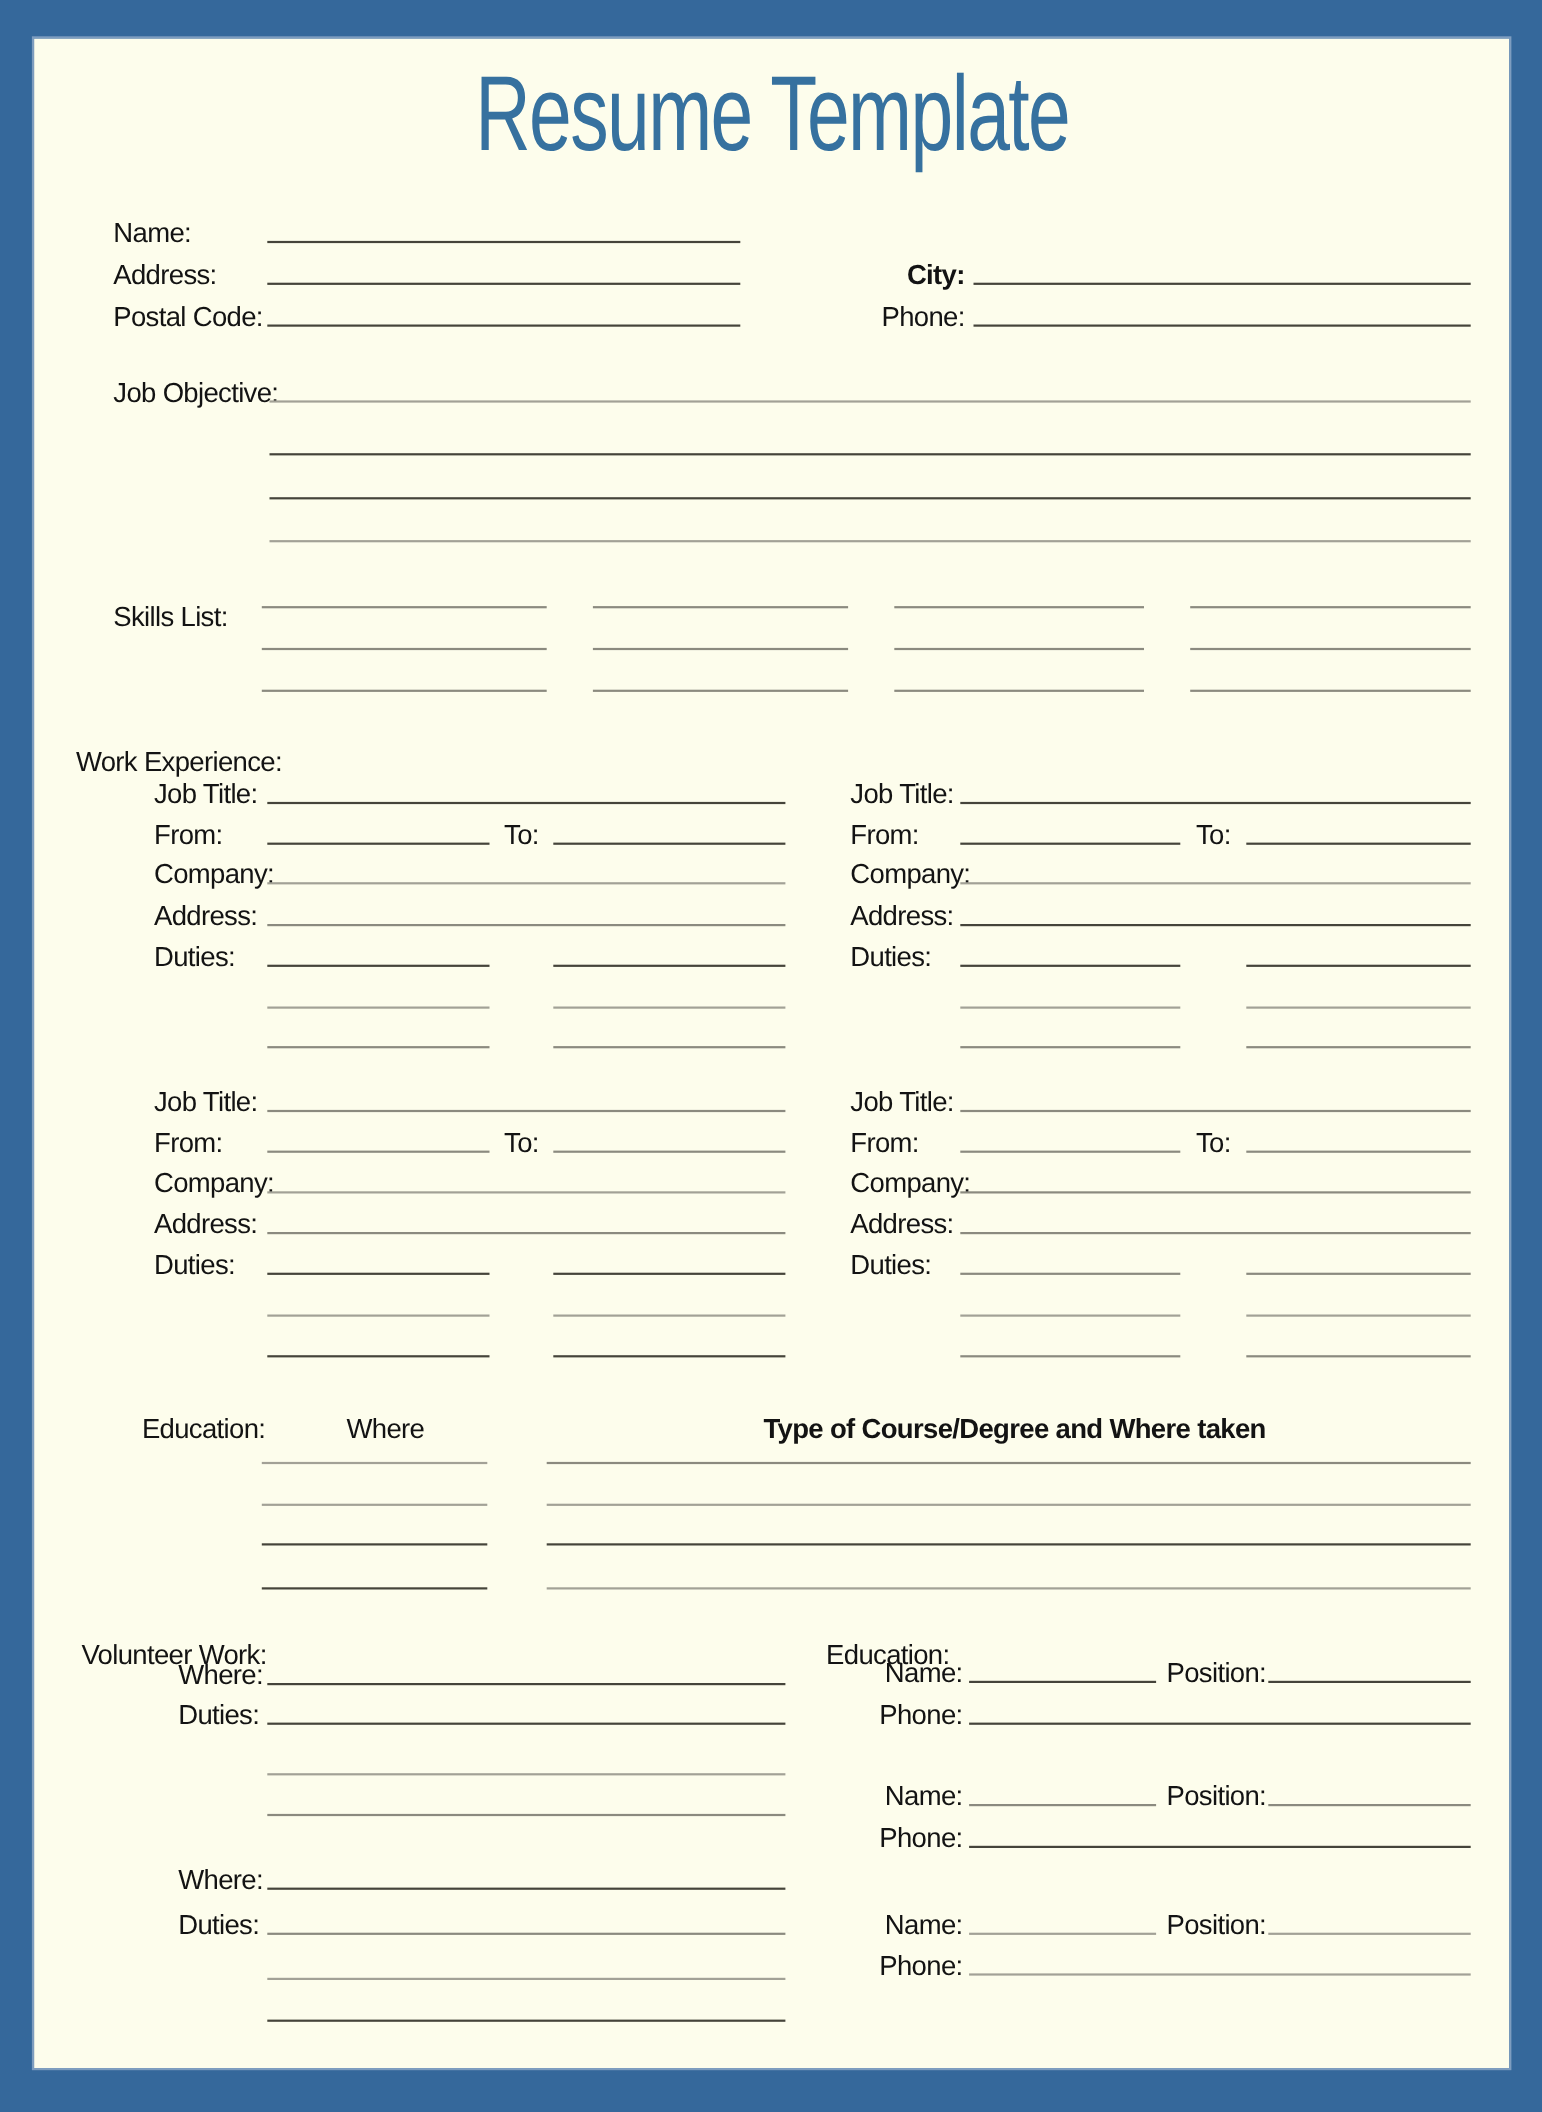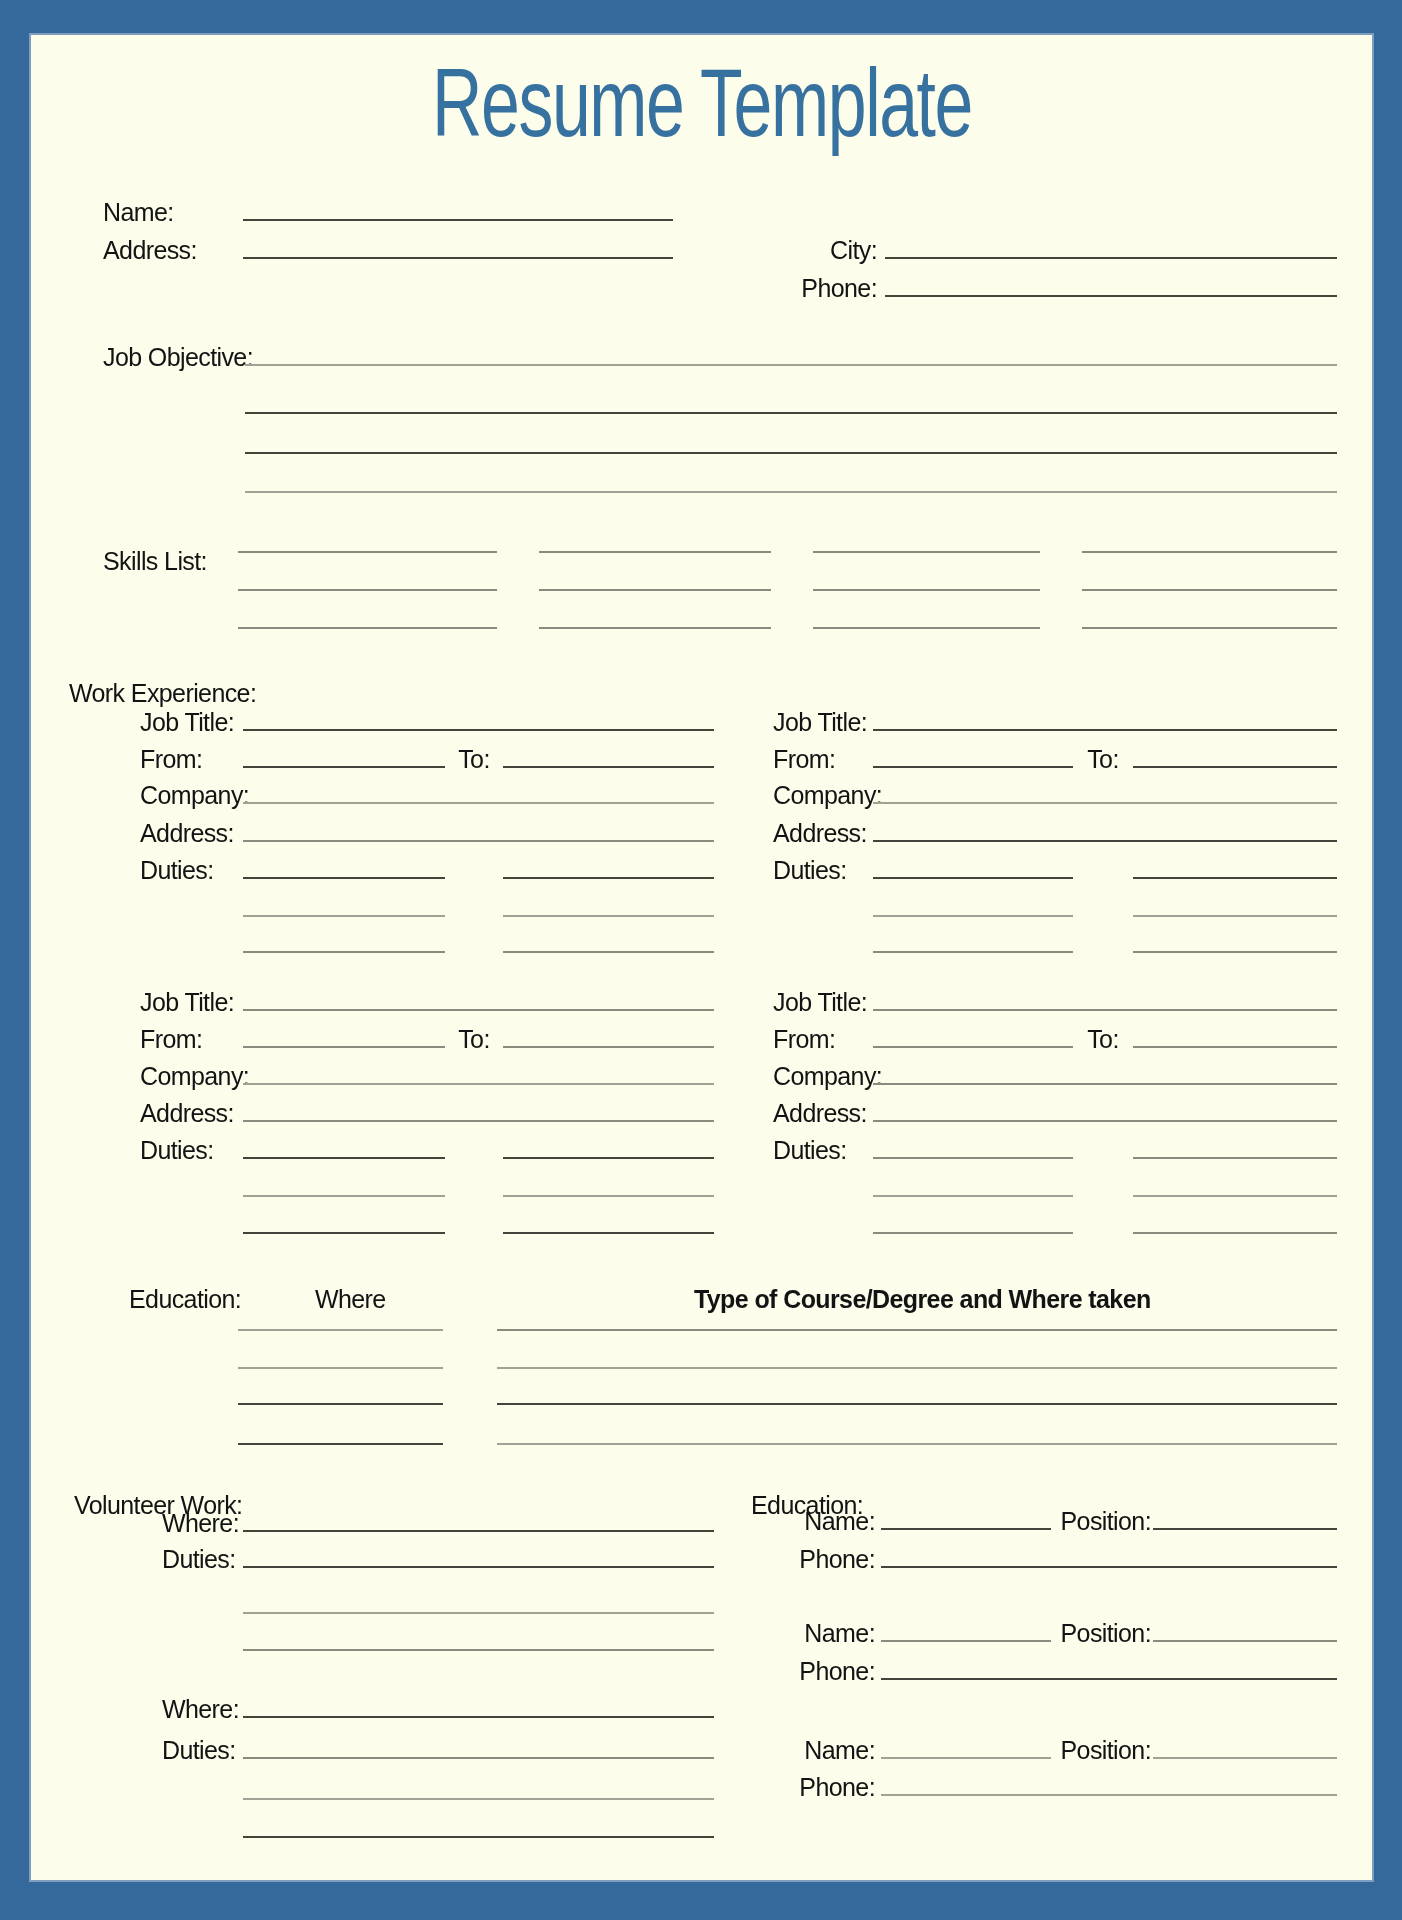--- a/index.html
+++ b/index.html
@@ -42,21 +42,25 @@
   </div>
 
   <div class="r" style="left:72px;top:155px;width:570px;">
     <div class="lbl" style="width:140px;">Name:</div>
     <div class="ln fill"></div>
   </div>
   <div class="r" style="left:72px;top:193px;width:570px;">
     <div class="lbl" style="width:140px;">Address:</div>
     <div class="ln fill"></div>
   </div>
-  <div class="r" style="left:766px;top:193px;width:540px;">
+  <div class="r" style="left:72px;top:231px;width:570px;">
+    <div class="lbl" style="width:140px;">Postal Code:</div>
+    <div class="ln fill"></div>
+  </div>
+  <div class="r" style="left:766px;top:193px;width:540px;font-weight:bold;">
     <div class="lbl tr" style="width:80px;">City:</div>
     <div class="ln fill" style="margin-left:8px;"></div>
   </div>
   <div class="r" style="left:766px;top:231px;width:540px;">
     <div class="lbl tr" style="width:80px;">Phone:</div>
     <div class="ln fill" style="margin-left:8px;"></div>
   </div>
 
   <div class="r" style="left:72px;top:300px;width:1234px;">
     <div class="lbl" style="width:142px;">Job Objective:</div>

